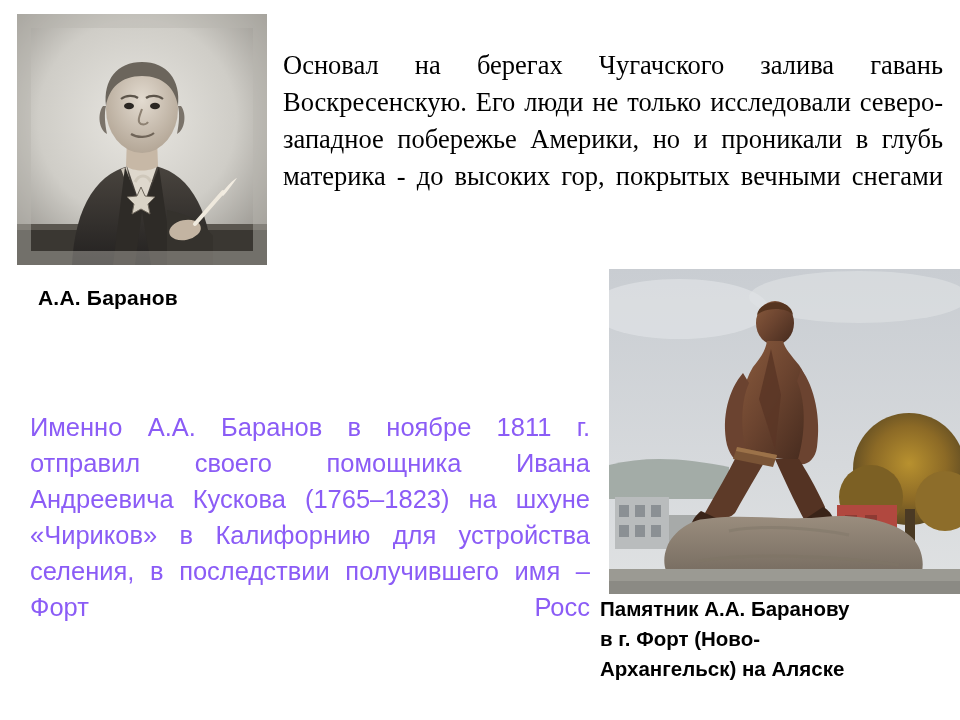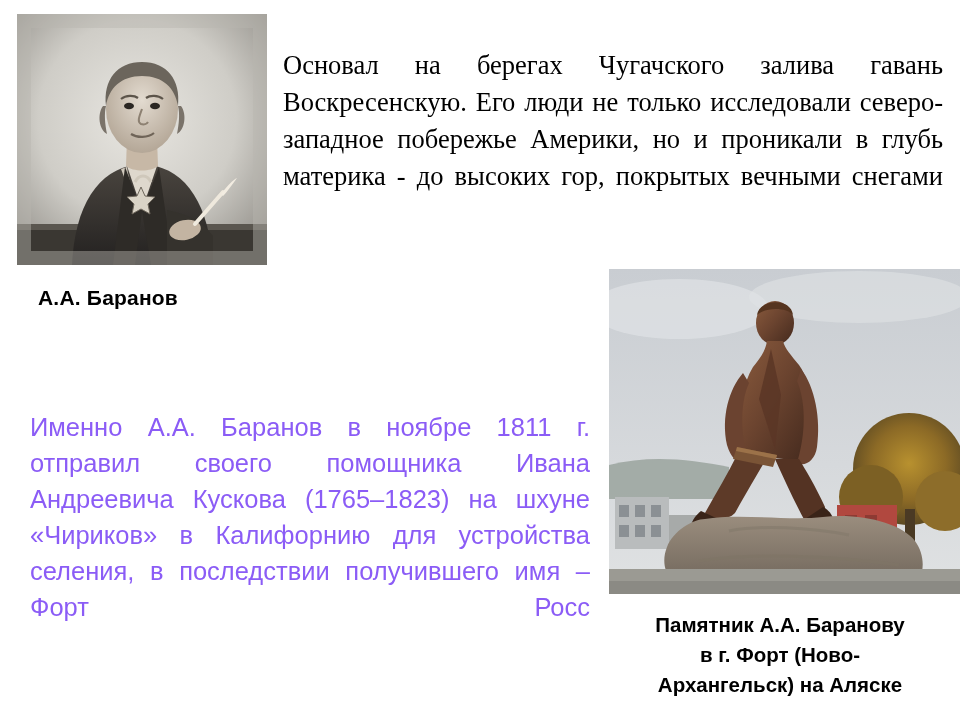--- a/index.html
+++ b/index.html
@@ -93,23 +93,23 @@
     width: 351px;
     height: 325px;
     overflow: hidden;
     background: #8d8f8c;
   }
   .photo-svg { display: block; width: 100%; height: 100%; }
 
   .photo-caption {
     position: absolute;
     left: 600px;
-    top: 610px;
+    top: 594px;
     width: 360px;
-    text-align: center;
+    text-align: left;
     font-family: "Liberation Sans", sans-serif;
     font-weight: bold;
     font-size: 20.5px;
     line-height: 30px;
     color: #000;
   }
 </style>
 </head>
 <body>
 

